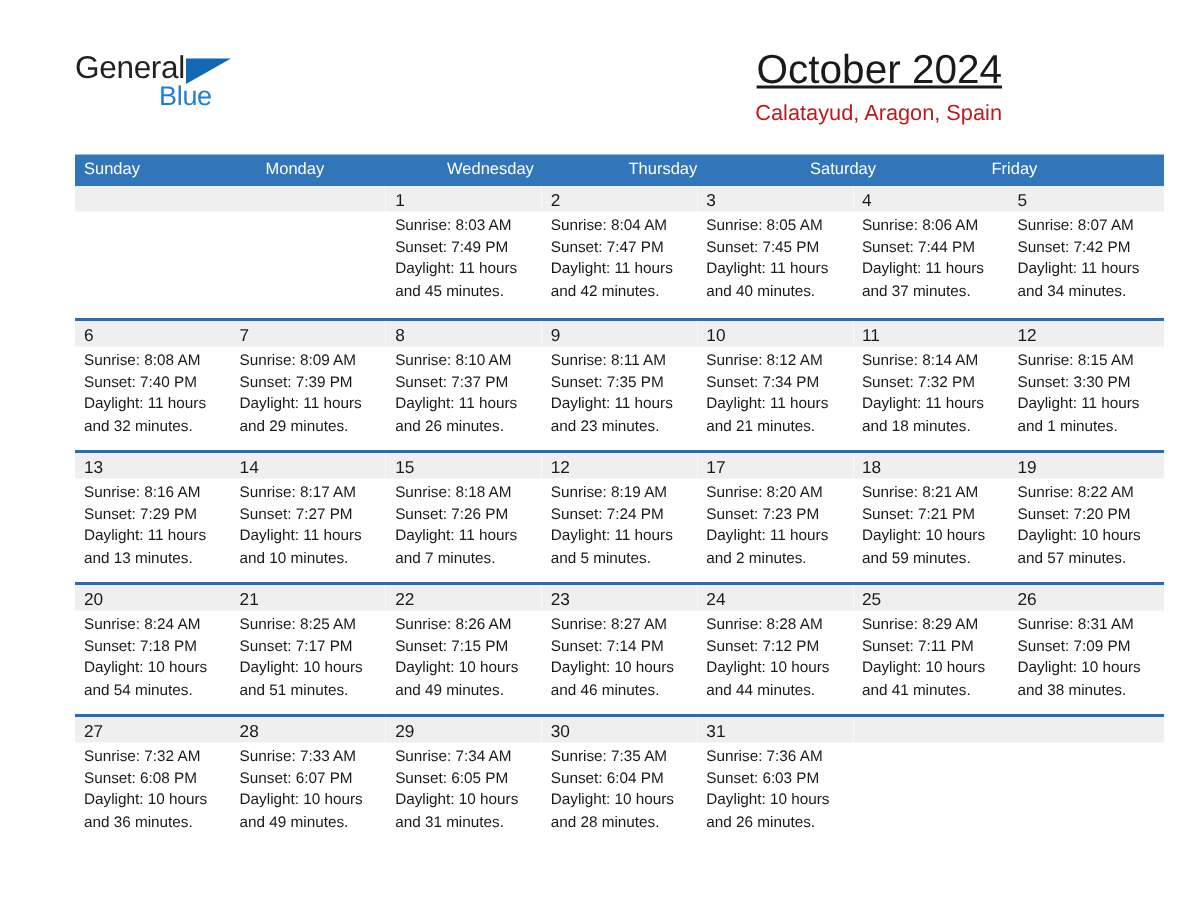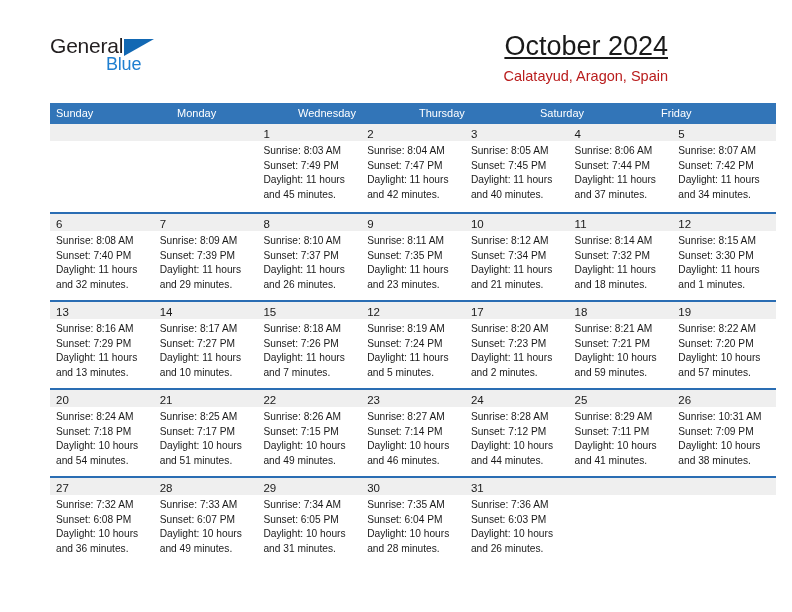--- a/index.html
+++ b/index.html
@@ -413,21 +413,21 @@
             <div class="day-body">
               <div class="day-line">Sunrise: 8:29 AM</div>
               <div class="day-line">Sunset: 7:11 PM</div>
               <div class="day-line">Daylight: 10 hours</div>
               <div class="day-line">and 41 minutes.</div>
             </div>
           </div>
           <div class="day">
             <div class="day-num-band"><span class="day-num">26</span></div>
             <div class="day-body">
-              <div class="day-line">Sunrise: 10:31 AM</div>
+              <div class="day-line">Sunrise: 8:31 AM</div>
               <div class="day-line">Sunset: 7:09 PM</div>
               <div class="day-line">Daylight: 10 hours</div>
               <div class="day-line">and 38 minutes.</div>
             </div>
           </div>
         </div>
         <div class="week">
           <div class="day">
             <div class="day-num-band"><span class="day-num">27</span></div>
             <div class="day-body">

